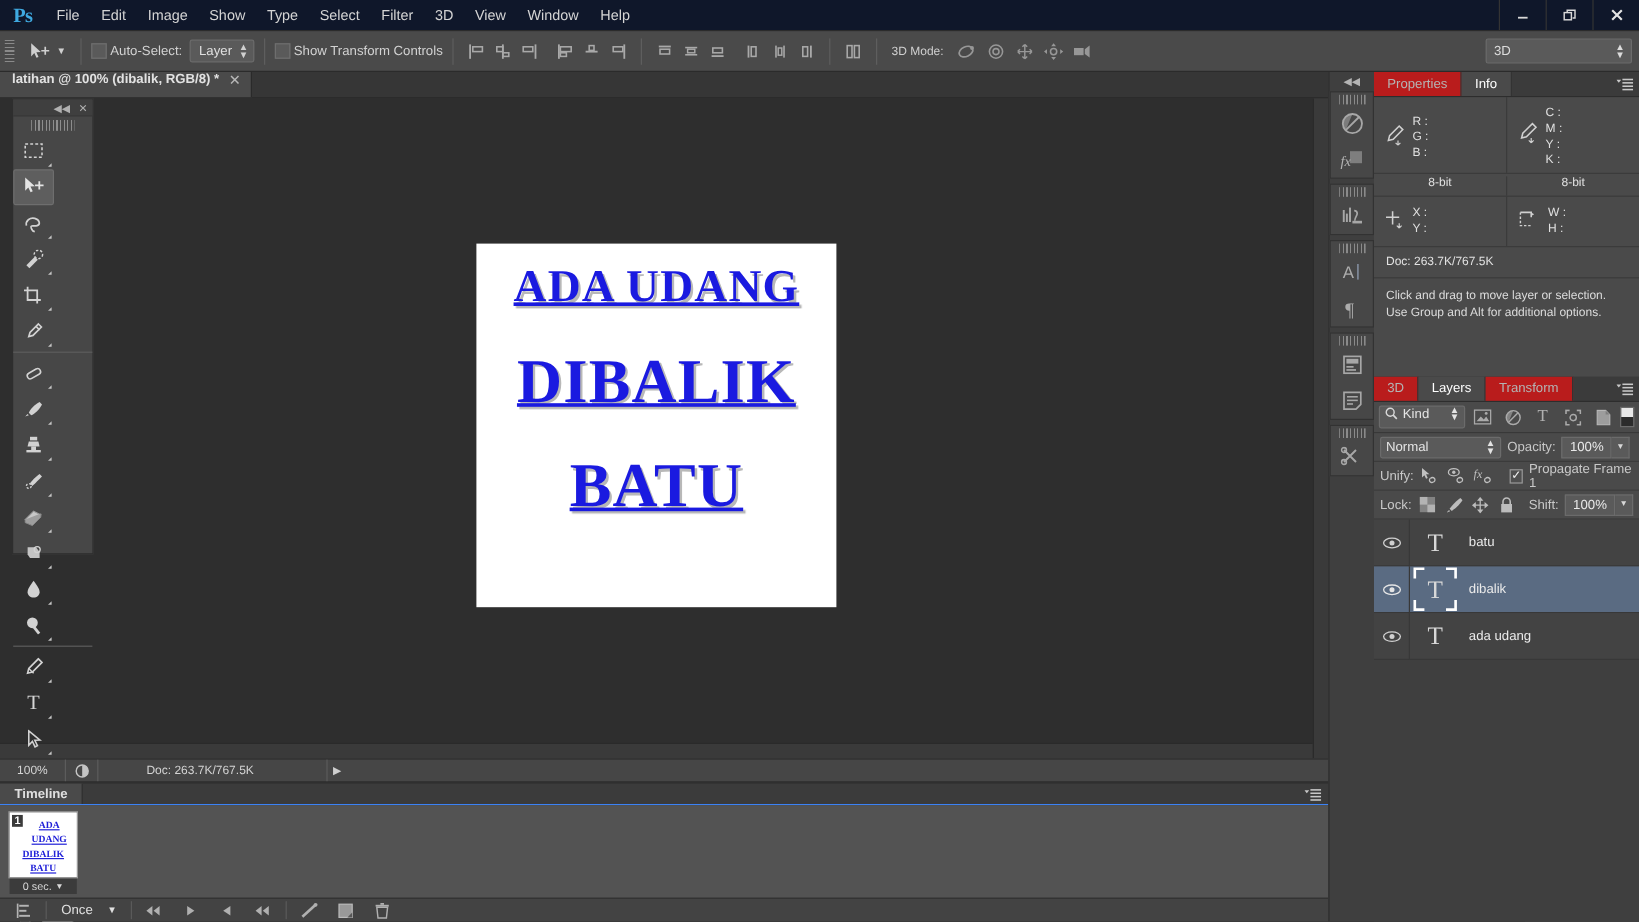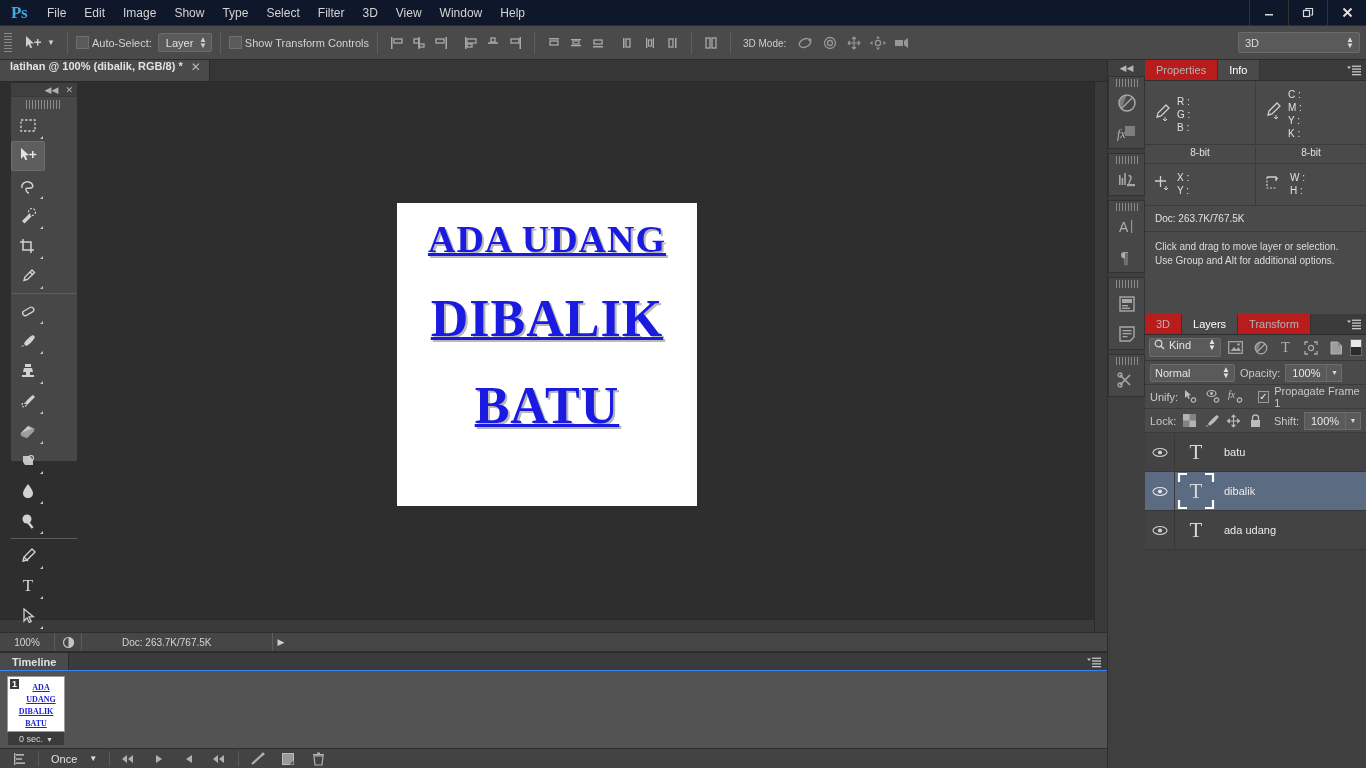--- a/index.html
+++ b/index.html
@@ -318,21 +318,21 @@
     width: 12px; height: 17px; margin-left: auto;
     background: linear-gradient(to bottom, #e8e8e8 0 50%, #2b2b2b 50% 100%);
     border: 1px solid #6b6b6b;
   }
   .lp-row {
     height: 24px; background: #4a4a4a; display: flex; align-items: center;
     padding: 0 5px; gap: 5px; border-bottom: 1px solid #3b3b3b; font-size: 11px;
   }
   .blend-select {
     background: #5a5a5a; border: 1px solid #6b6b6b; border-radius: 2px;
-    height: 18px; width: 85px; display: flex; align-items: center;
+    height: 18px; width: 101px; display: flex; align-items: center;
     padding: 0 4px; font-size: 11px; color: #e4e4e4; position: relative;
   }
   .blend-select .arrows { position: absolute; right: 4px; font-size: 8px; line-height: 6px; }
   .num-field {
     background: #5a5a5a; border: 1px solid #6b6b6b;
     height: 18px; width: 42px; display: flex; align-items: center; justify-content: center;
     font-size: 11px; color: #e8e8e8;
   }
   .num-arrow {
     width: 15px; height: 18px; background: #5a5a5a; border: 1px solid #6b6b6b;

